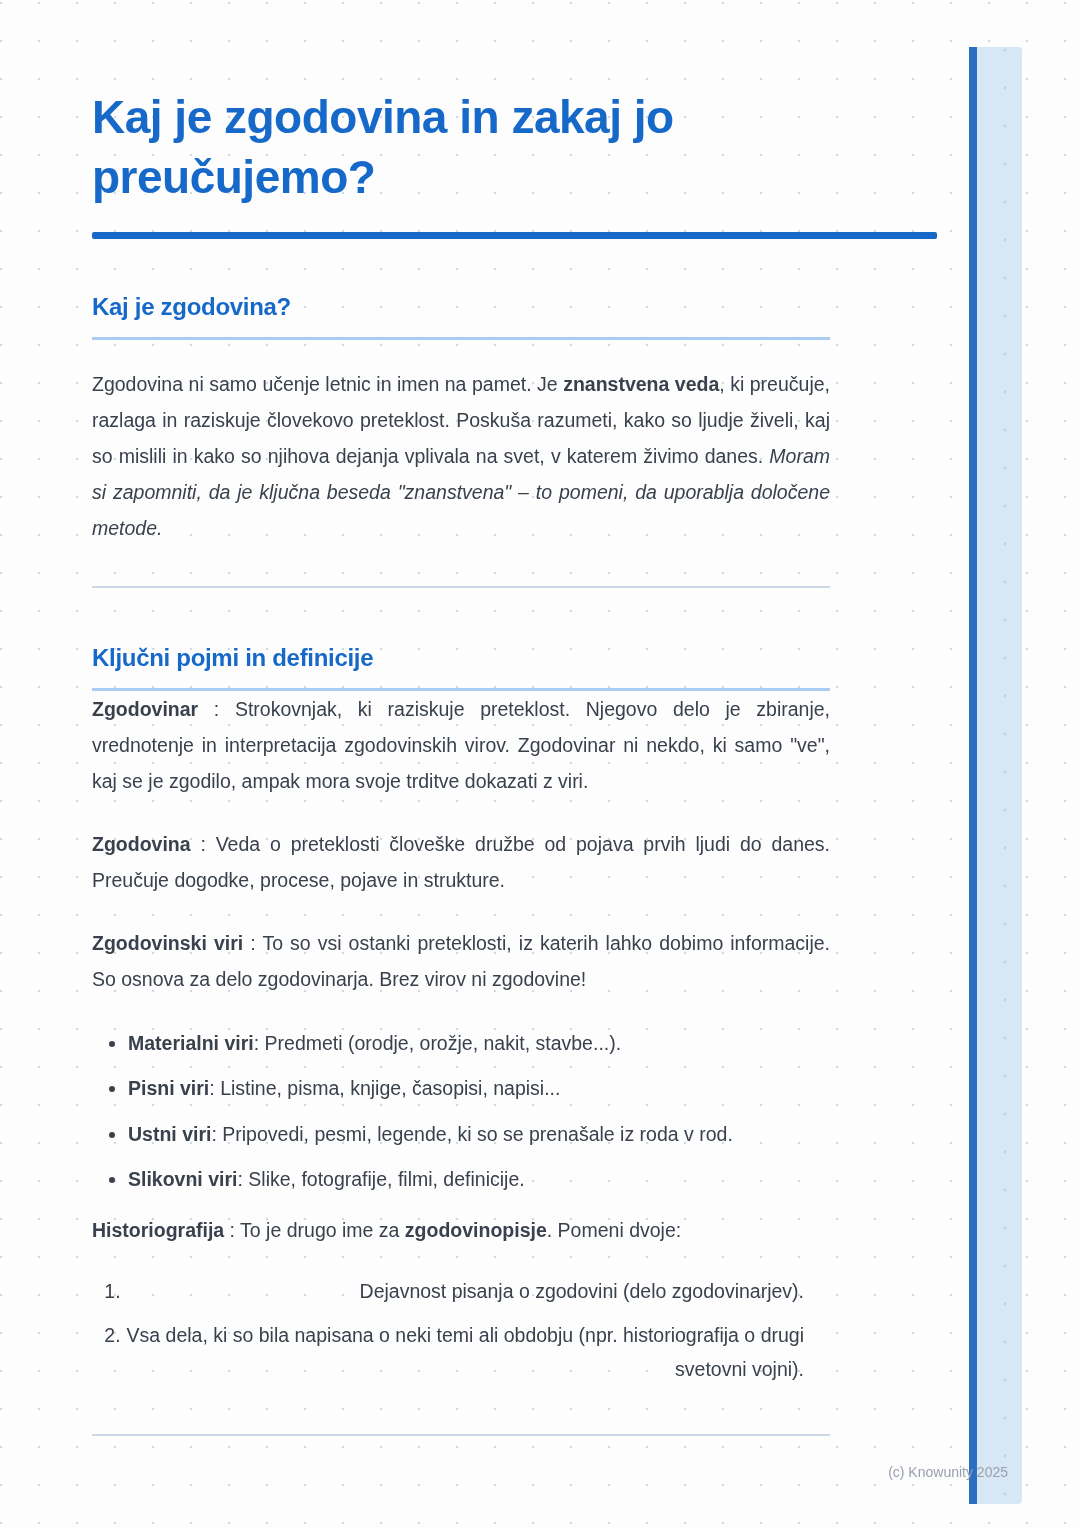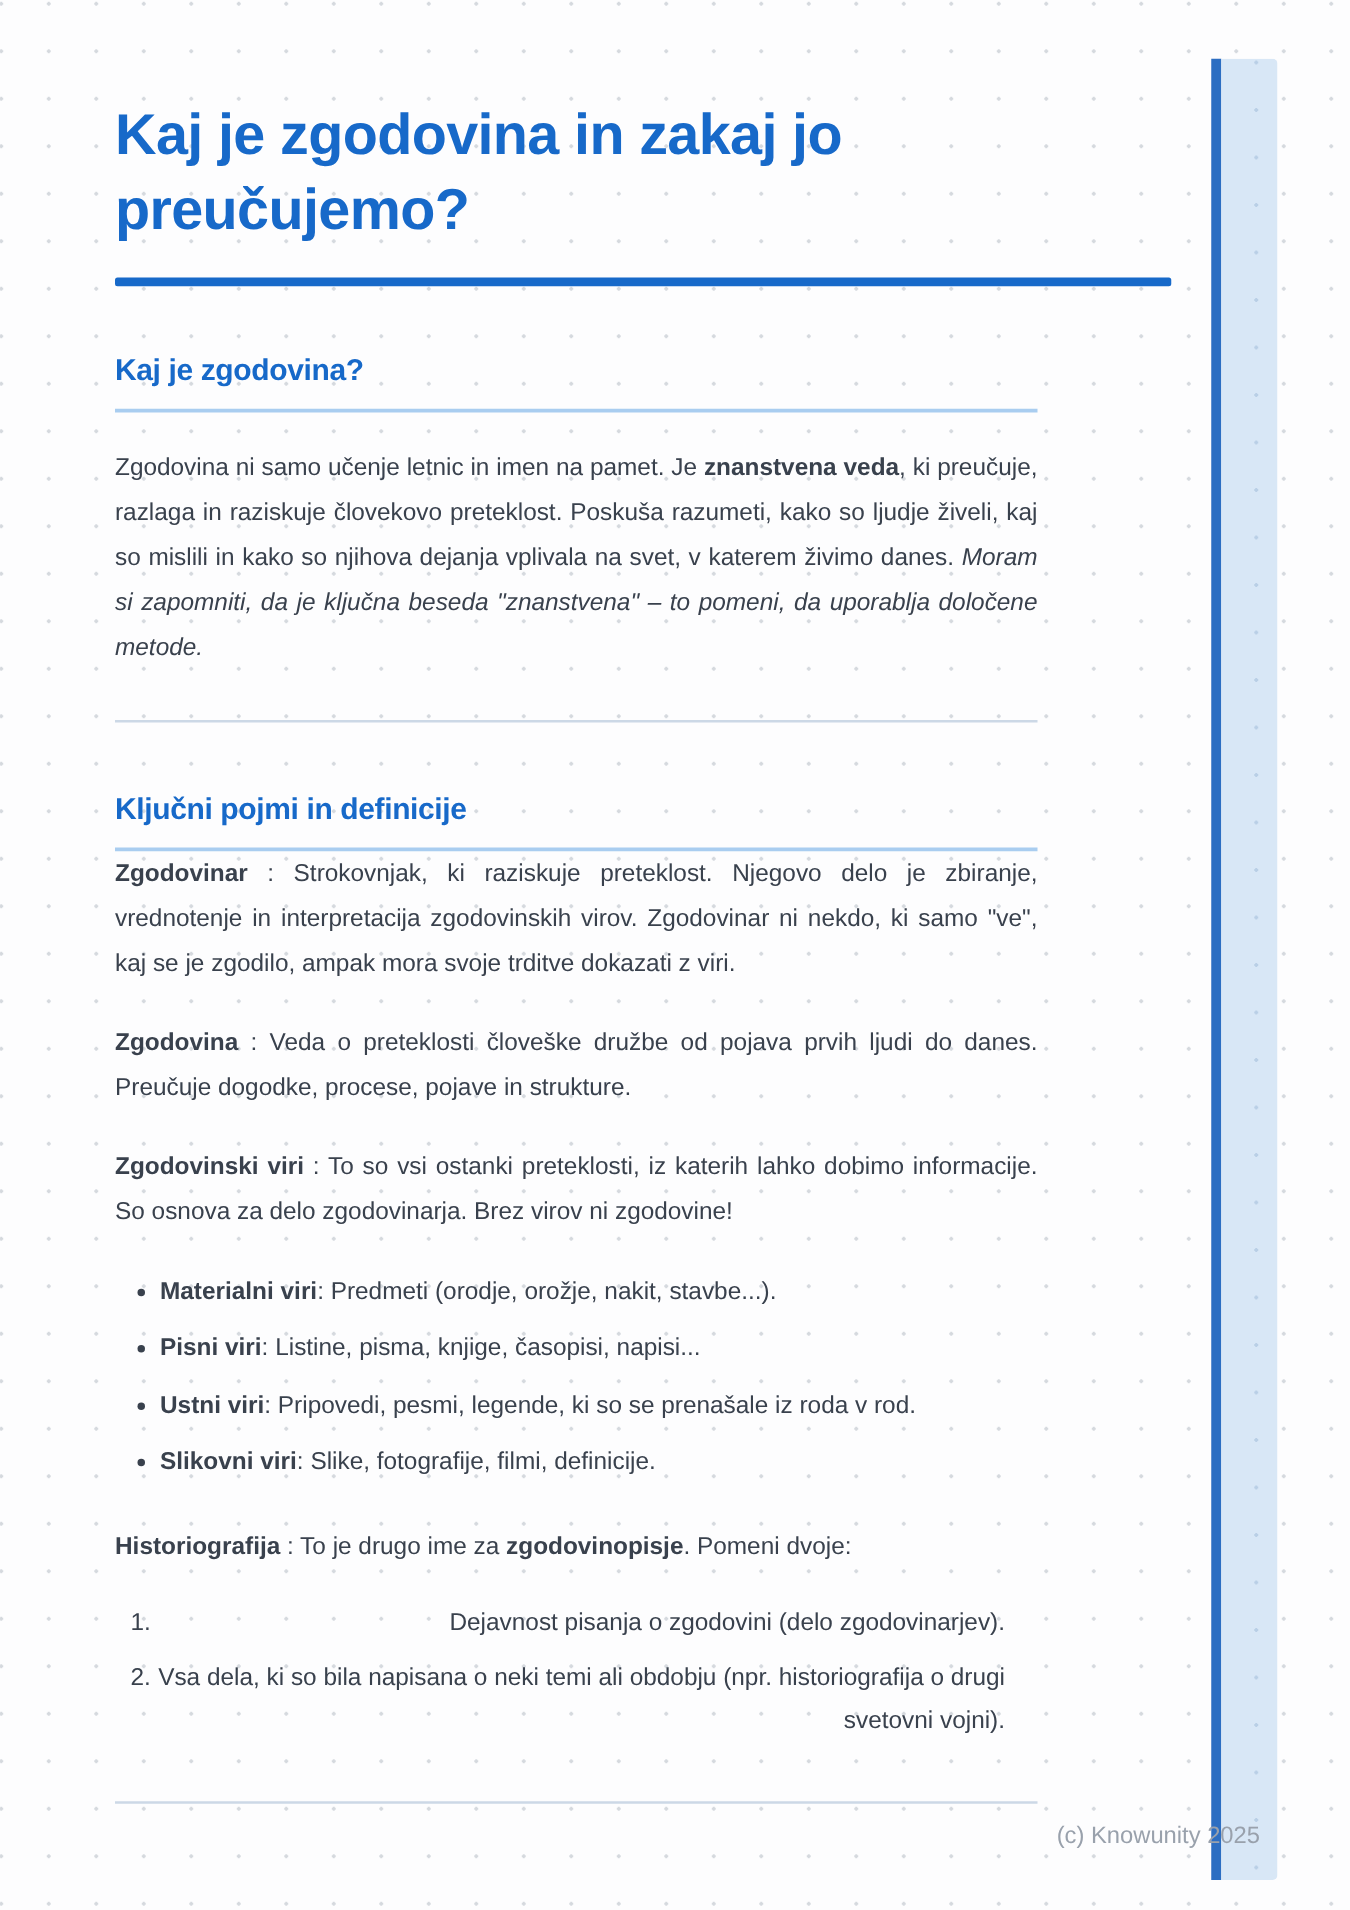--- a/index.html
+++ b/index.html
@@ -30,21 +30,21 @@
     background: #d8e7f6;
     background-image: radial-gradient(circle, #b9cfe6 1.4px, transparent 1.6px);
     background-size: 38px 38px;
     background-position: 9px 22px;
     border-radius: 0 4px 4px 0;
     z-index: 1;
   }
   .content {
     position: absolute;
     left: 92px;
-    top: 78px;
+    top: 88px;
     width: 845px;
     z-index: 2;
   }
   .page-title {
     font-size: 46px;
     line-height: 1.3;
     font-weight: 700;
     color: #1769c9;
     letter-spacing: -0.5px;
     max-width: 820px;
@@ -117,21 +117,21 @@
   ol.num-list li {
     font-size: 19.5px;
     line-height: 1.75;
     margin-bottom: 10px;
     color: #39414d;
   }
   .footer-credit {
     position: absolute;
     right: 72px;
     bottom: 48px;
-    font-size: 19px;
+    font-size: 14px;
     color: #99a1ac;
     z-index: 3;
   }
 </style>
 </head>
 <body>
 
 <div class="page">
 
   <div class="accent-bar"></div>
@@ -158,21 +158,21 @@
 
     <p class="def-par"><b>Zgodovinski viri</b><span> : To so vsi ostanki preteklosti, iz katerih lahko dobimo informacije. So osnova za delo zgodovinarja. Brez virov ni zgodovine!</span></p>
 
     <ul class="bullet-list">
       <li><b>Materialni viri</b><span>: Predmeti (orodje, orožje, nakit, stavbe...).</span></li>
       <li><b>Pisni viri</b><span>: Listine, pisma, knjige, časopisi, napisi...</span></li>
       <li><b>Ustni viri</b><span>: Pripovedi, pesmi, legende, ki so se prenašale iz roda v rod.</span></li>
       <li><b>Slikovni viri</b><span>: Slike, fotografije, filmi, definicije.</span></li>
     </ul>
 
-    <p class="def-par" style="margin-top:33px; margin-bottom:0"><b>Historiografija</b><span> : To je drugo ime za </span><b>zgodovinopisje</b><span>. Pomeni dvoje:</span></p>
+    <p class="def-par" style="margin-top:16px; margin-bottom:0"><b>Historiografija</b><span> : To je drugo ime za </span><b>zgodovinopisje</b><span>. Pomeni dvoje:</span></p>
 
     <ol class="num-list">
       <li>Dejavnost pisanja o zgodovini (delo zgodovinarjev).</li>
       <li>Vsa dela, ki so bila napisana o neki temi ali obdobju (npr. historiografija o drugi svetovni vojni).</li>
     </ol>
 
     <div class="divider two"></div>
 
   </div>
 

